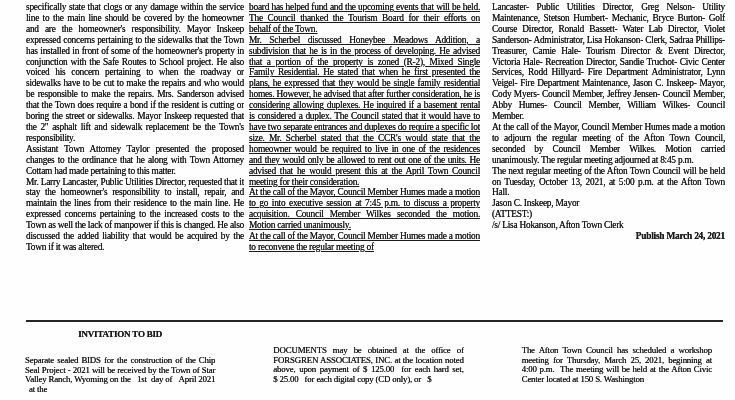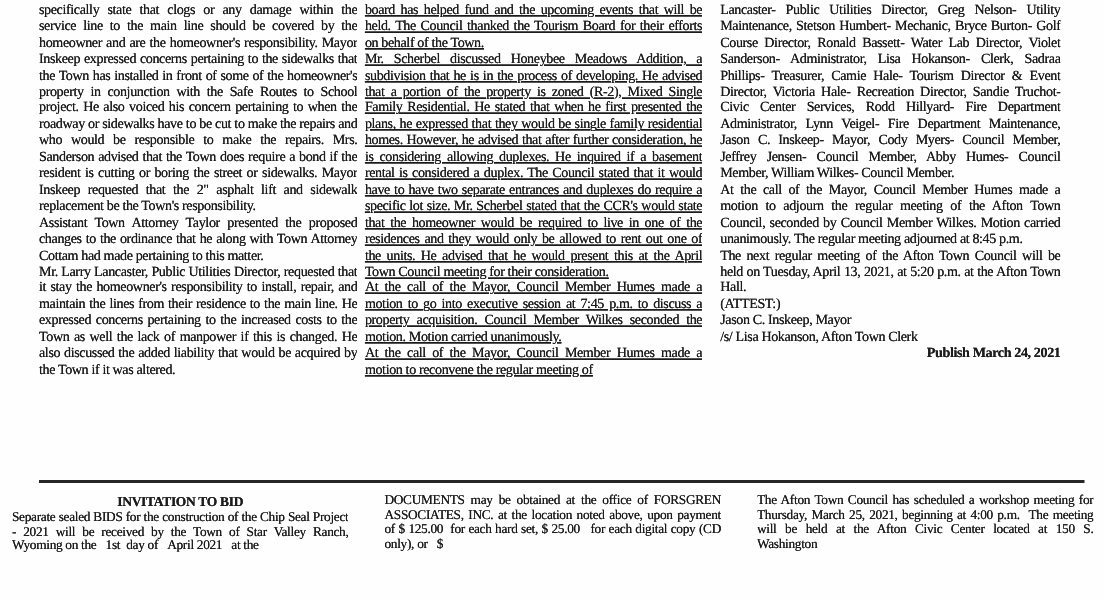--- a/index.html
+++ b/index.html
@@ -14,21 +14,21 @@
     overflow: hidden;
     font-family: "Liberation Serif", "DejaVu Serif", serif;
     color: var(--ink);
   }
   .page { width: 735px; height: 400px; overflow: hidden; }
 
   
   .top-cols {
     display: flex;
     align-items: flex-start;
-    padding: 2px 28px 0 26px;
+    padding: 2px 10px 0 26px;
     height: 300px;
     overflow: hidden;
   }
   .col { overflow: hidden; max-height: 300px; }
   .col-a { width: 218px; }
   .col-b { width: 231px; margin-left: 5px; text-decoration: underline; }
   .col-c { width: 233px; margin-left: 12px; }
 
   .top-cols p {
     margin: 0;
@@ -70,21 +70,21 @@
   .notice { flex: 1 1 0; overflow: hidden; max-height: 66px; }
   .notice-title {
     margin: 0 0 1px 0;
     font-size: 9px;
     font-weight: bold;
     text-align: center;
     letter-spacing: -0.2px;
     text-shadow: 0 0 0.3px currentColor;
   }
   .notice p.body {
-    margin: 0;
+    margin: 17px;
     font-size: 8.9px;
     line-height: 9.7px;
     letter-spacing: -0.2px;
     text-align: justify;
     text-shadow: 0 0 0.3px currentColor;
   }
 </style>
 </head>
 <body>
 
@@ -98,23 +98,23 @@
     </div>
     <div class="col col-b">
       <p>board has helped fund and the upcoming events that will be held.  The Council thanked the Tourism Board for their efforts on behalf of the Town.</p>
       <p>Mr. Scherbel discussed Honeybee Meadows Addition, a subdivision that he is in the process of developing. He advised that a portion of the property is zoned (R-2), Mixed Single Family Residential.  He stated that when he first presented the plans, he expressed that they would be single family residential homes. However, he advised that after further consideration, he is considering allowing duplexes.  He inquired if a basement rental is considered a duplex.  The Council stated that it would have to have two separate entrances and duplexes do require a specific lot size. Mr. Scherbel stated that the CCR's would state that the homeowner would be required to live in one of the residences and they would only be allowed to rent out one of the units.  He advised that he would present this at the April Town Council meeting for their consideration.</p>
       <p>At the call of the Mayor, Council Member Humes made a motion to go into executive session at 7:45 p.m. to discuss a property acquisition.   Council Member Wilkes seconded the motion.   Motion carried unanimously.</p>
       <p>At the call of the Mayor, Council Member Humes made a motion to reconvene the regular meeting of</p>
     </div>
     <div class="col col-c">
       <p>Lancaster- Public Utilities Director, Greg Nelson- Utility Maintenance, Stetson Humbert- Mechanic, Bryce Burton- Golf Course Director, Ronald Bassett- Water Lab Director, Violet Sanderson- Administrator, Lisa Hokanson- Clerk, Sadraa Phillips- Treasurer, Camie Hale- Tourism Director &amp; Event Director, Victoria Hale- Recreation Director, Sandie Truchot- Civic Center Services, Rodd Hillyard- Fire Department Administrator,   Lynn   Veigel-   Fire   Department Maintenance, Jason C. Inskeep- Mayor, Cody Myers- Council Member, Jeffrey Jensen- Council Member, Abby Humes- Council Member, William Wilkes- Council Member.</p>
       <p>At the call of the Mayor, Council Member Humes made a motion to adjourn the regular meeting of the Afton Town Council, seconded by Council Member Wilkes.  Motion carried unanimously.  The regular meeting adjourned at 8:45 p.m.</p>
-      <p>The next regular meeting of the Afton Town Council will be held on Tuesday, April 13, 2021, at 5:20 p.m. at the Afton Town Hall.</p>
+      <p>The next regular meeting of the Afton Town Council will be held on Tuesday, October 13, 2021, at 5:00 p.m. at the Afton Town Hall.</p>
+      <p class="short-line">Jason C. Inskeep, Mayor</p>
       <p class="short-line">(ATTEST:)</p>
-      <p class="short-line">Jason C. Inskeep, Mayor</p>
       <p class="short-line">/s/ Lisa Hokanson, Afton Town Clerk</p>
       <p class="publish">Publish March 24, 2021</p>
     </div>
   </div>
 
   <hr class="divider">
 
   <div class="notices">
     <div class="notice">
       <p class="notice-title">INVITATION TO BID</p>

